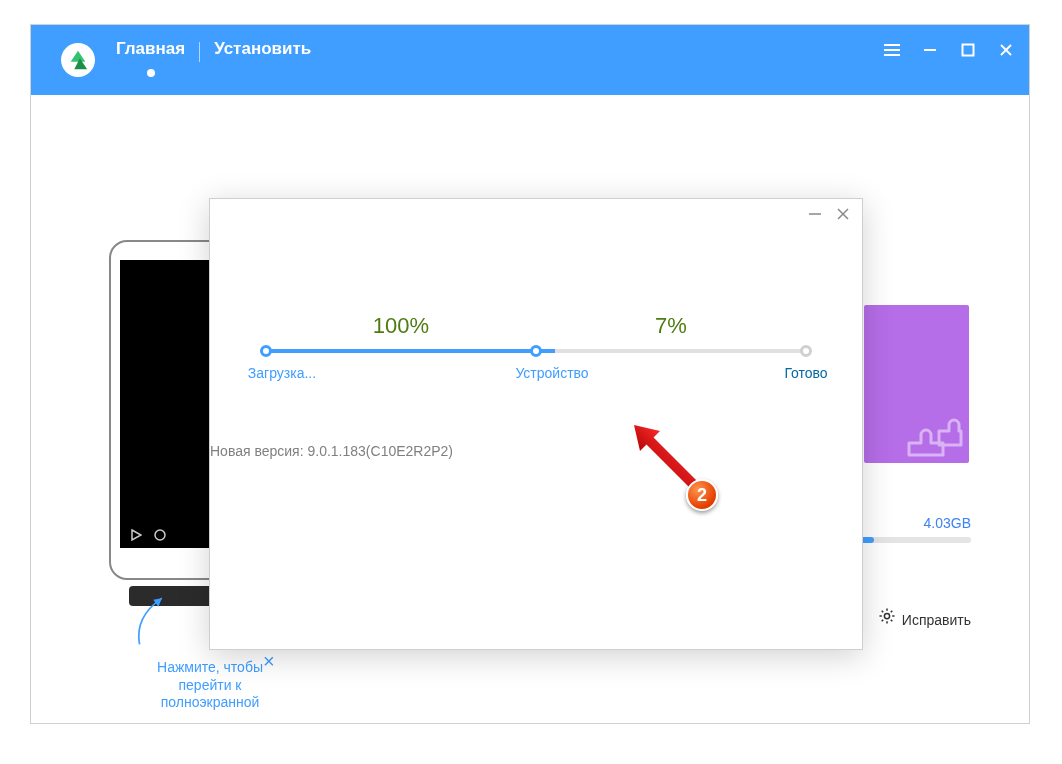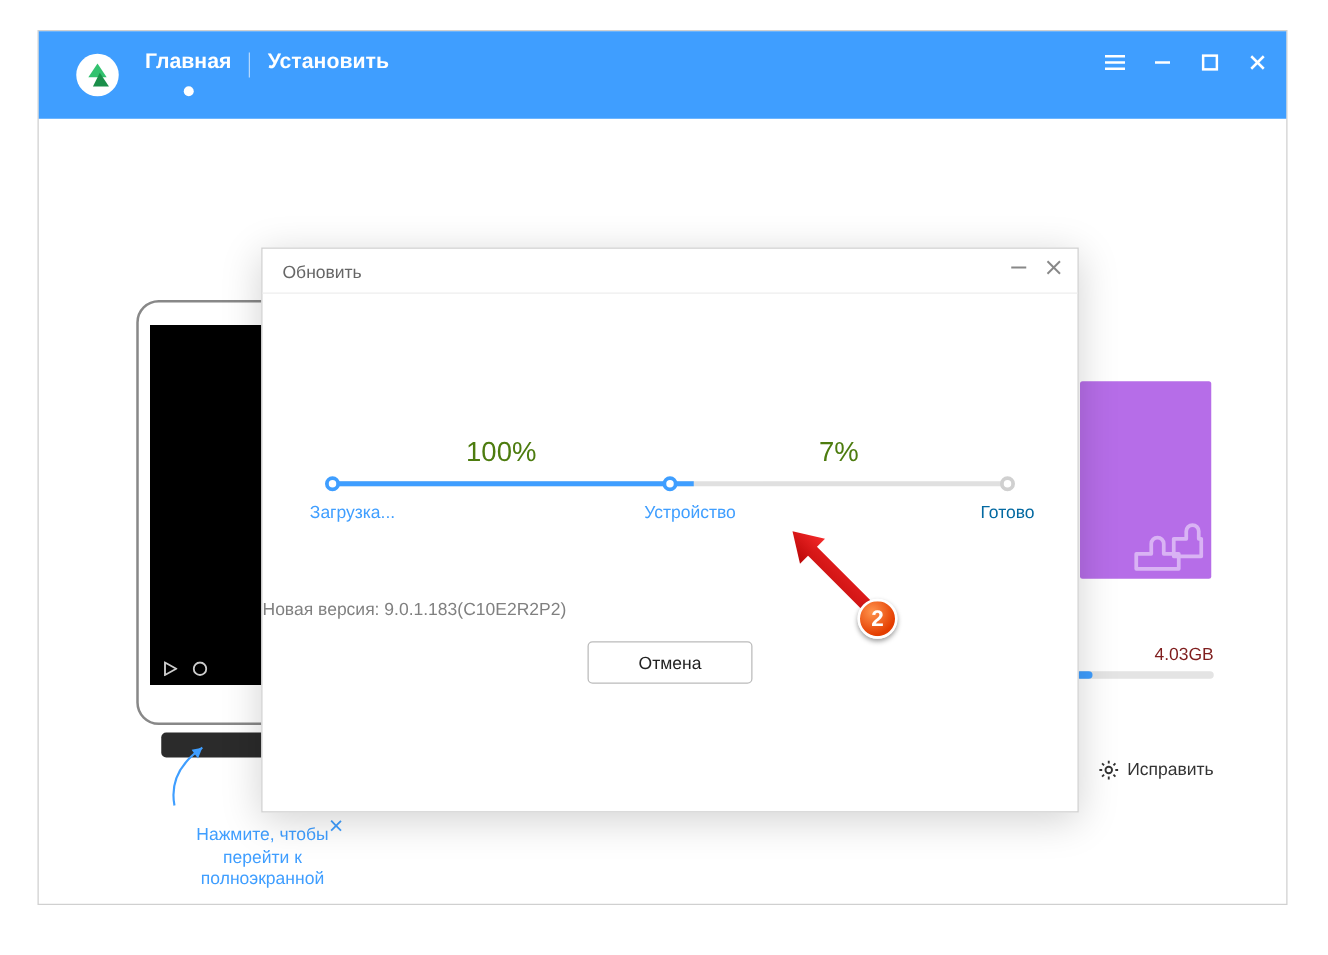--- a/index.html
+++ b/index.html
@@ -63,24 +63,24 @@
   .right-block {
     position:absolute; right:60px; top:210px; width:105px; height:158px;
     background:#b66de8; border-radius:2px;
   }
   .puzzle {
     position:absolute; right:6px; bottom:6px;
   }
   .storage {
     position:absolute; right:58px; top:420px; width:110px;
   }
-  .storage-text { text-align:right; font-size:14px; color:#7f1d1d; margin-bottom:6px;}
+  .storage-text { text-align:right; font-size:14px; color:#3b82f6; margin-bottom:6px;}
   .storage-bar { height:6px; background:#e4e4e4; border-radius:3px; position:relative;}
   .storage-fill { position:absolute; left:0; top:0; bottom:0; width:12%; background:#3f9eff; border-radius:3px;}
-  .fix-row { position:absolute; right:58px; top:512px; display:flex; align-items:flex-start; gap:6px; font-size:14px; color:#333; cursor:pointer;}
+  .fix-row { position:absolute; right:58px; top:512px; display:flex; align-items:flex-end; gap:6px; font-size:14px; color:#333; cursor:pointer;}
   .dialog {
     position:absolute; left:178px; top:103px;
     width:654px; height:452px;
     background:#fff; border:1px solid #cfcfcf;
     box-shadow: 0 6px 30px rgba(0,0,0,0.18);
   }
   .dlg-title {
     height:36px; display:flex; align-items:center; padding:0 16px;
     color:#666; font-size:14px; border-bottom:1px solid #eee;
   }
@@ -217,21 +217,20 @@
       <span>
         <svg width="18" height="18" viewBox="0 0 24 24">
             <circle cx="12" cy="12" r="3.5" fill="none" stroke="#333" stroke-width="2"></circle>
             <path d="M12 2v3M12 19v3M2 12h3M19 12h3M4.9 4.9l2.1 2.1M17 17l2.1 2.1M19.1 4.9 17 7M7 17l-2.1 2.1" stroke="#333" stroke-width="2"></path>
           </svg>
       </span>
       <span>Исправить</span>
     </div>
 
     <div class="dialog">
-      <div class="dlg-title">Обновить</div>
       <div class="dlg-controls">
         <span class="dlg-btn">
           <svg width="14" height="14" viewBox="0 0 14 14">
               <line x1="1" y1="7" x2="13" y2="7" stroke="#888" stroke-width="1.5"></line>
             </svg>
         </span>
         <span class="dlg-btn">
           <svg width="14" height="14" viewBox="0 0 14 14">
               <line x1="2" y1="2" x2="12" y2="12" stroke="#888" stroke-width="1.5"></line>
               <line x1="12" y1="2" x2="2" y2="12" stroke="#888" stroke-width="1.5"></line>
@@ -248,21 +247,20 @@
           <div class="node n3"></div>
           <div class="pct" style="left:25%">100%</div>
           <div class="pct" style="left:75%">7%</div>
           <div class="lbl blue" style="left:0">Загрузка...</div>
           <div class="lbl blue" style="left:50%">Устройство</div>
           <div class="lbl gray" style="left:100%">Готово</div>
         </div>
       </div>
 
       <div class="version-line">Новая версия: 9.0.1.183(C10E2R2P2)</div>
-      <button class="cancel-btn">Отмена</button>
 
       <svg class="arrow-anno" viewBox="0 0 80 80">
         <defs>
             <linearGradient id="ra" x1="0" y1="1" x2="1" y2="0">
               <stop offset="0" stop-color="#b00000"></stop>
               <stop offset="1" stop-color="#ff3030"></stop>
             </linearGradient>
           </defs>
         <path d="M 70 70 L 18 18" stroke="url(#ra)" stroke-width="10" stroke-linecap="round"></path>
         <polygon points="4,4 30,10 10,30" fill="url(#ra)"></polygon>

